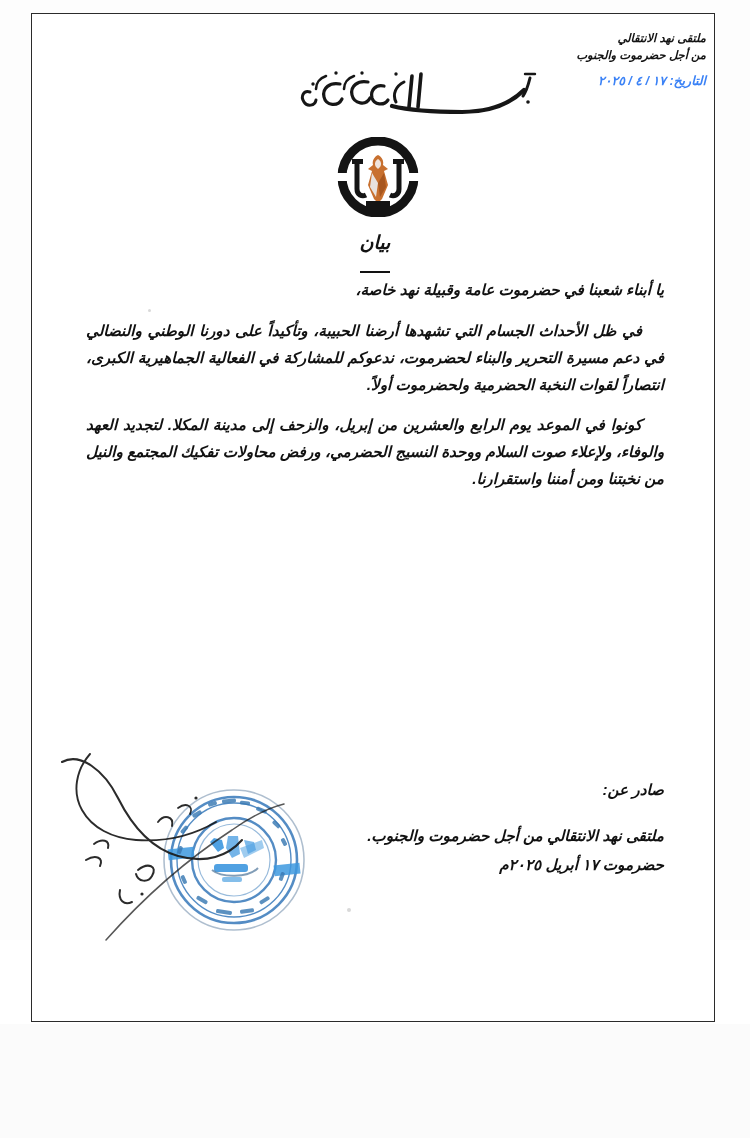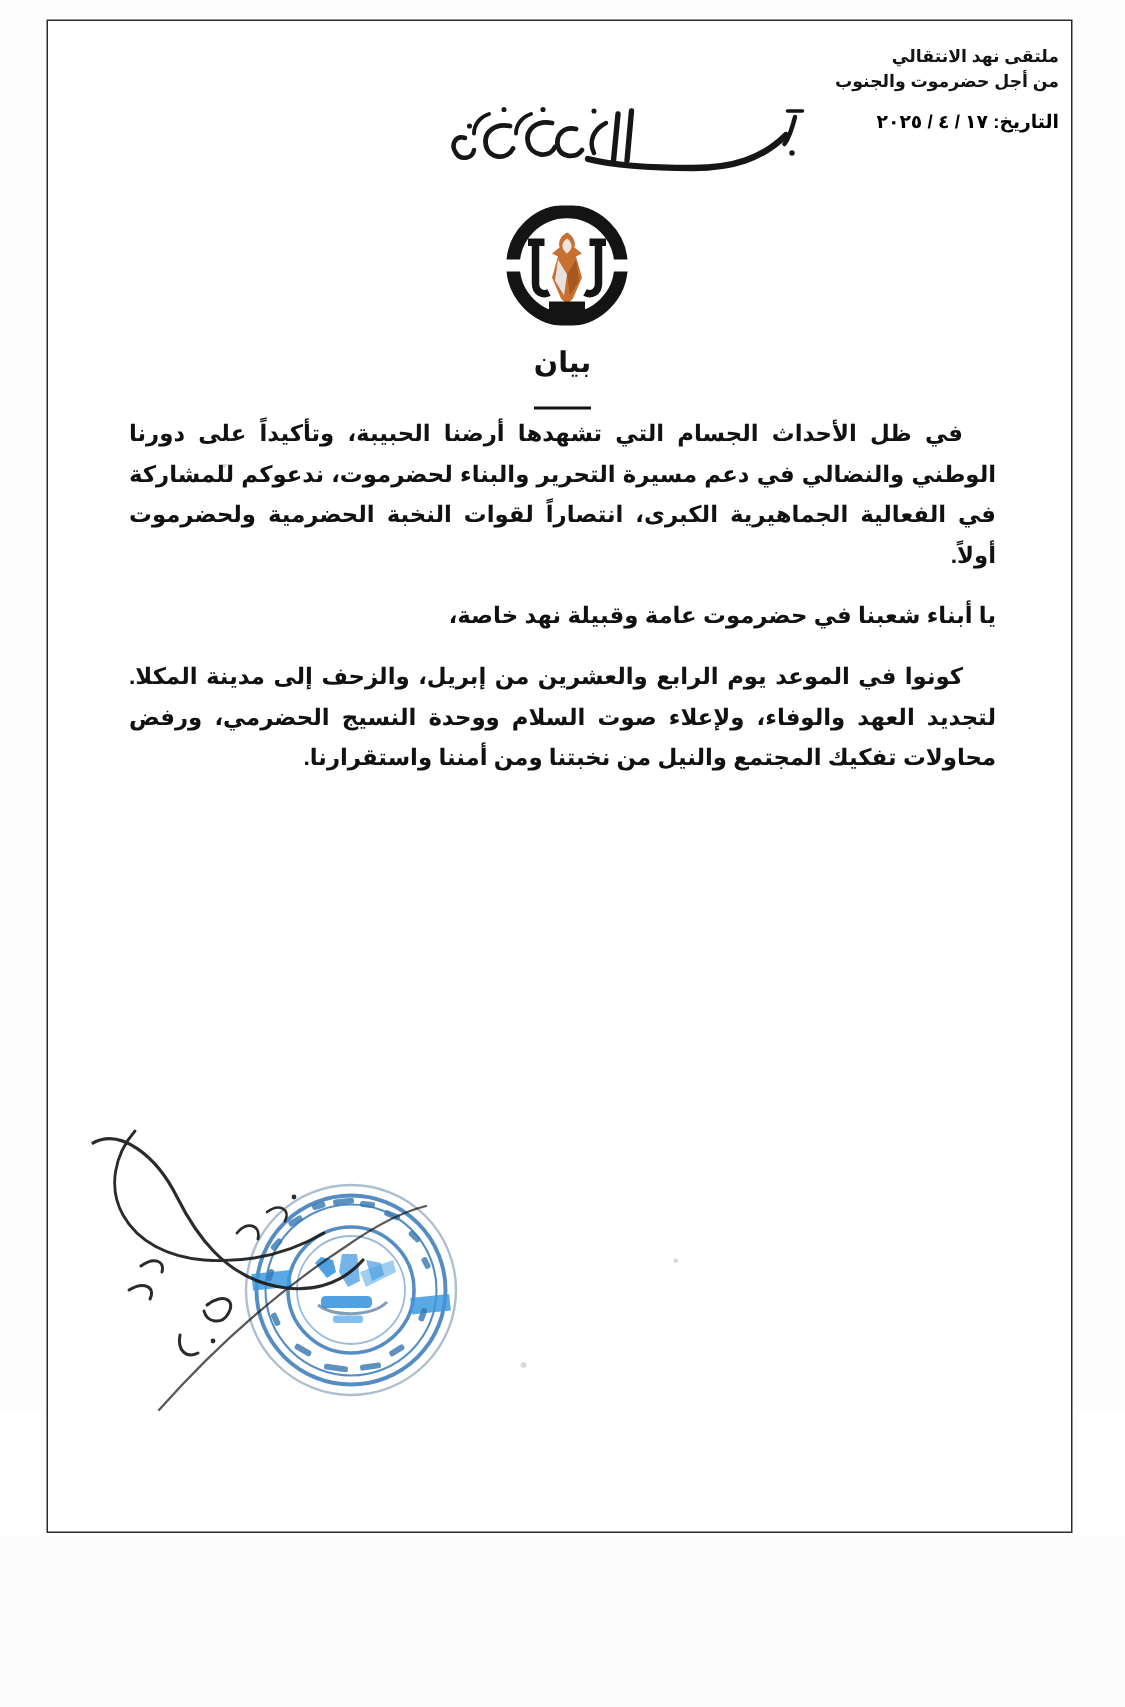--- a/index.html
+++ b/index.html
@@ -15,20 +15,21 @@
     font-family: "Liberation Serif", "DejaVu Serif", serif;
   }
 
   
   #page-sheet {
     position: absolute;
     left: 0; top: 0;
     width: 750px;
     height: 940px;
     background: #fdfdfd;
+    font-style: italic;
   }
   #page-border {
     position: absolute;
     left: 31px;
     top: 13px;
     width: 684px;
     height: 1009px;
     border: 1.6px solid #2b2b2b;
     box-sizing: border-box;
     background: #ffffff;
@@ -57,21 +58,21 @@
     font-size: 11.5px;
     color: #141414;
     line-height: 1.45;
     letter-spacing: 0;
   }
   #date-line {
     margin-top: 10px;
     font-family: "Liberation Sans", "DejaVu Sans", sans-serif;
     font-weight: bold;
     font-size: 12.5px;
-    color: #000000;
+    color: #3b82f6;
     white-space: nowrap;
   }
   #date-line .dv { letter-spacing: 2px; }
 
   
   #bismillah {
     position: absolute;
     left: 292px;
     top: 62px;
     width: 250px;
@@ -282,25 +283,30 @@
       <rect x="36" y="64" width="24" height="5" fill="#141414"></rect>
       <rect x="32" y="69" width="32" height="4" fill="#141414"></rect>
     </svg>
   </div>
 
   <div id="doc-title-wrap">
     <span id="doc-title">بيان</span>
   </div>
 
   <div id="body-col">
+    <p class="para salutation">يا أبناء شعبنا في حضرموت عامة وقبيلة نهد خاصة،</p>
     <p class="para indent">في ظل الأحداث الجسام التي تشهدها أرضنا الحبيبة، وتأكيداً على دورنا الوطني والنضالي في دعم مسيرة التحرير والبناء لحضرموت، ندعوكم للمشاركة في الفعالية الجماهيرية الكبرى، انتصاراً لقوات النخبة الحضرمية ولحضرموت أولاً.</p>
-    <p class="para salutation">يا أبناء شعبنا في حضرموت عامة وقبيلة نهد خاصة،</p>
     <p class="para indent">كونوا في الموعد يوم الرابع والعشرين من إبريل، والزحف إلى مدينة المكلا. لتجديد العهد والوفاء، ولإعلاء صوت السلام ووحدة النسيج الحضرمي، ورفض محاولات تفكيك المجتمع والنيل من نخبتنا ومن أمننا واستقرارنا.</p>
   </div>
 
+  <div id="sign-block">
+    <div class="sign-line">صادر عن:</div>
+    <div class="sign-line" id="sign-issuer">ملتقى نهد الانتقالي من أجل حضرموت والجنوب.</div>
+    <div class="sign-line">حضرموت ١٧ أبريل ٢٠٢٥م</div>
+  </div>
 
   <div id="stamp">
     <svg width="164" height="164" viewBox="0 0 164 164" xmlns="http://www.w3.org/2000/svg">
       <defs>
         <path id="arcOuter" d="M 82,82 m -62,0 a 62,62 0 1,1 124,0 a 62,62 0 1,1 -124,0"></path>
         <path id="arcInner" d="M 82,82 m -40,0 a 40,40 0 1,1 80,0 a 40,40 0 1,1 -80,0"></path>
       </defs>
       <g fill="none" stroke="#2f74b8" opacity="0.88">
         <circle cx="82" cy="82" r="70" stroke-width="1.6" stroke="#4a6f93" opacity="0.55"></circle>
         <circle cx="82" cy="82" r="63" stroke-width="2.6"></circle>

